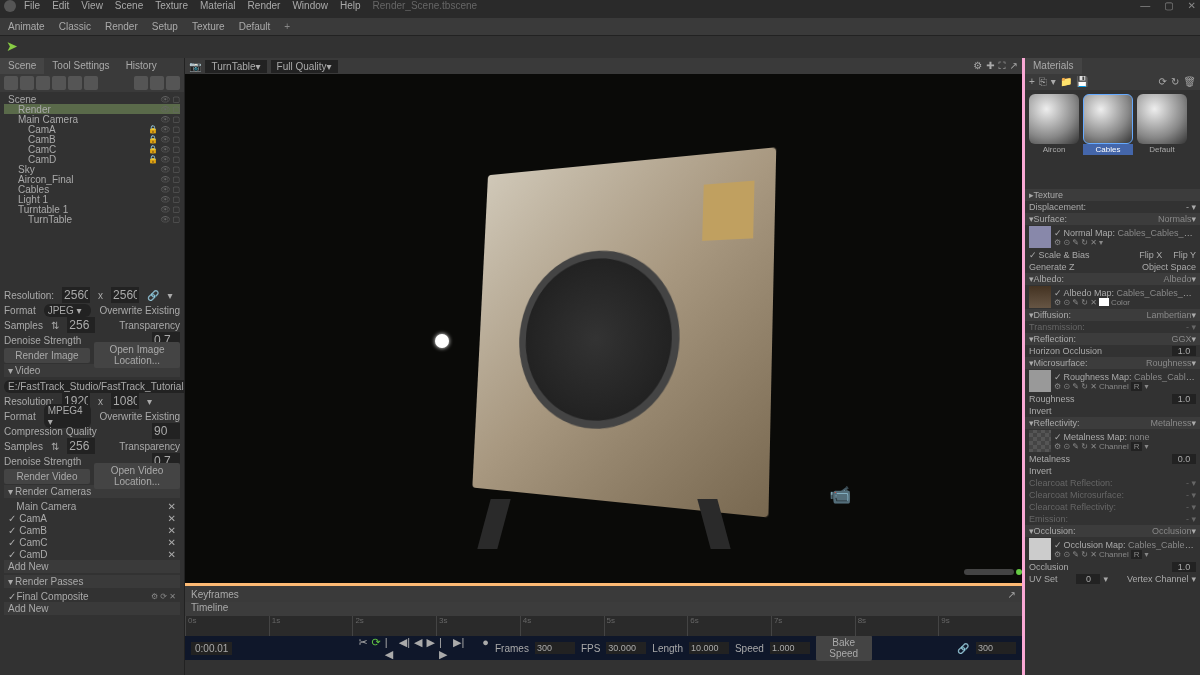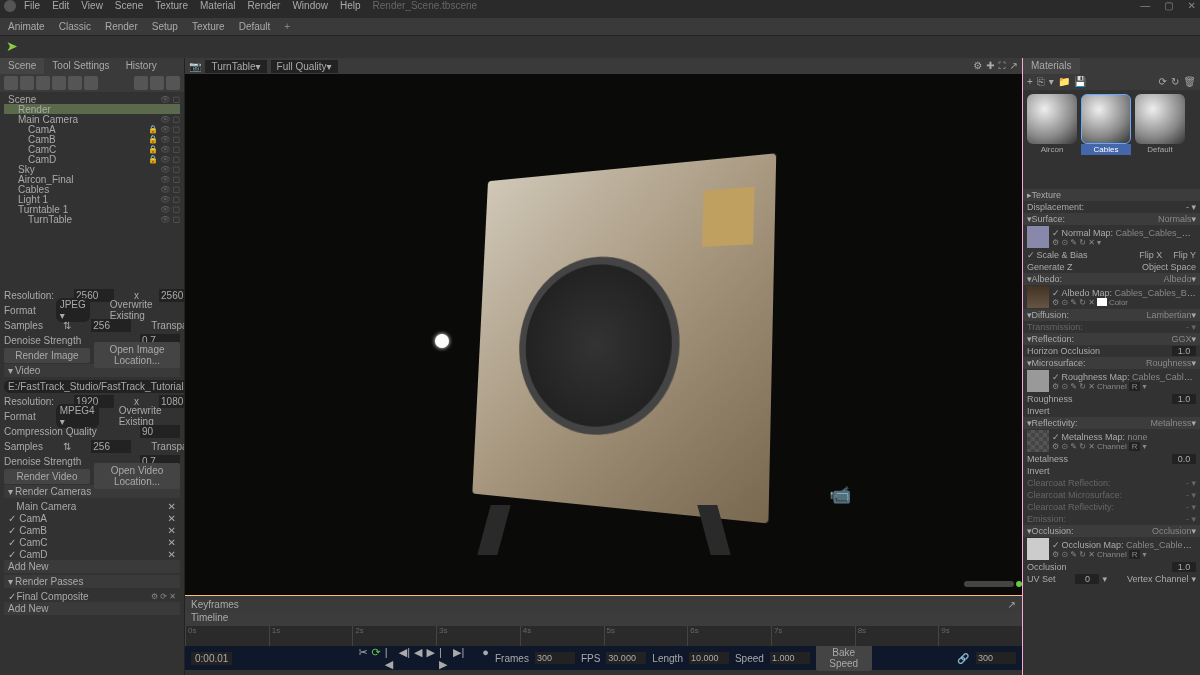--- a/index.html
+++ b/index.html
@@ -22,23 +22,23 @@
 .tabs .tab.active { background: #444; }
 .iconrow { display: flex; gap: 2px; padding: 2px 4px; background: #3a3a3a; }
 .iconrow .ic { width: 14px; height: 14px; background: #555; border-radius: 2px; }
 .tree { flex: 0 0 auto; padding: 2px 4px; background: #323232; }
 .tree .node { display: flex; align-items: center; height: 10px; padding-left: 4px; }
 .tree .node .icons { margin-left: auto; display: flex; gap: 2px; }
 .tree .node .icons .lk { color: #c44; font-size: 8px; }
 .tree .node .icons .eye { color: #666; font-size: 8px; }
 .tree .node.sel { background: #5a6a4a; }
 .props { flex: 1; overflow-y: auto; padding: 2px 4px; }
-.proprow { display: flex; align-items: center; height: 14px; gap: 20px; margin-bottom: 1px; }
+.proprow { display: flex; align-items: center; height: 14px; gap: 8px; margin-bottom: 1px; }
 .proprow .lbl { flex: 0 0 auto; }
-.proprow input { background: #222; border: none; color: #aaa; padding: 1px 2px; font-size: 10px; width: 40px; }
+.proprow input { background: #222; border: none; color: #aaa; padding: 1px 2px; font-size: 12px; width: 28px; }
 .proprow .wide { flex: 1; background: #222; padding: 1px 4px; border-radius: 6px; }
 .btn { background: #444; padding: 2px 6px; border-radius: 2px; cursor: pointer; text-align: center; }
 .section { background: #3a3a3a; padding: 1px 4px; margin: 2px 0; display: flex; align-items: center; }
 .section .tri { margin-right: 2px; }
 .camlist .cam { display: flex; align-items: center; height: 12px; padding: 0 4px; }
 .camlist .cam .x { margin-left: auto; }
 .addnew { background: #3a3a3a; padding: 1px 4px; cursor: pointer; }
 .viewport { flex: 1; display: flex; flex-direction: column; background: #1a1a1a; }
 .vptop { height: 16px; background: #3a3a3a; display: flex; align-items: center; gap: 4px; padding: 0 4px; }
 .vptop .dd { background: #222; padding: 1px 6px; min-width: 60px; display: flex; justify-content: space-between; }
@@ -49,32 +49,32 @@
 .acfan { position: absolute; left: 50px; top: 90px; width: 180px; height: 180px; background: radial-gradient(circle, #333 0%, #222 70%); border-radius: 50%; border: 8px solid #444; }
 .acbox { position: absolute; right: 20px; top: 30px; width: 50px; height: 55px; background: #c0a060; }
 .aclegs { position: absolute; bottom: -30px; left: 40px; width: 280px; height: 50px; }
 .aclegs::before, .aclegs::after { content: ''; position: absolute; width: 20px; height: 50px; background: #2a2a2a; }
 .aclegs::before { left: 20px; transform: skewX(-15deg); }
 .aclegs::after { right: 20px; transform: skewX(15deg); }
 .lightgizmo { position: absolute; left: 250px; top: 260px; width: 14px; height: 14px; background: #fff; border-radius: 50%; box-shadow: 0 0 4px #fff; }
 .camgizmo { position: absolute; right: 170px; top: 410px; color: #ddd; font-size: 18px; }
 .vpslider { position: absolute; right: 8px; bottom: 8px; width: 50px; height: 6px; background: #444; border-radius: 3px; }
 .vpslider::after { content: ''; position: absolute; right: -8px; top: 0; width: 6px; height: 6px; background: #6c4; border-radius: 50%; }
-.timeline { height: 80px; background: #323232; border-top: 1px solid #fdba74; }
+.timeline { height: 92px; background: #323232; border-top: 3px solid #fdba74; }
 .timeline .kfbar { height: 16px; background: #3a3a3a; display: flex; align-items: center; padding: 0 6px; }
 .timeline .kfbar .exp { margin-left: auto; }
 .timeline .tlbar { height: 14px; background: #3c3c3c; padding: 0 6px; }
 .timeline .ruler { height: 20px; background: #2a2a2a; display: flex; position: relative; }
 .timeline .ruler .tick { flex: 1; border-left: 1px solid #444; padding-left: 2px; color: #666; font-size: 8px; }
 .timeline .controls { height: 24px; display: flex; align-items: center; gap: 6px; padding: 0 6px; background: #0f172a; }
 .timeline .controls .play { display: flex; gap: 4px; }
 .timeline .controls .play span { cursor: pointer; font-size: 11px; }
 .timeline .controls .stats { margin-left: auto; display: flex; gap: 6px; align-items: center; }
 .timeline .controls .stats input { background: #222; border: none; color: #aaa; width: 40px; padding: 1px 2px; font-size: 9px; }
-.rightpanel { width: 178px; background: #323232; border-left: 1px solid #f9a8d4; display: flex; flex-direction: column; overflow: hidden; }
+.rightpanel { width: 178px; background: #323232; border-left: 3px solid #f9a8d4; display: flex; flex-direction: column; overflow: hidden; }
 .matbar { display: flex; gap: 4px; padding: 2px 4px; background: #3a3a3a; }
 .matballs { display: flex; gap: 4px; padding: 4px; }
 .matball { width: 50px; text-align: center; }
 .matball .ball { width: 50px; height: 50px; border-radius: 6px; background: radial-gradient(circle at 35% 30%, #eee, #888 60%, #333); }
 .matball.sel .ball { border: 1px solid #6af; }
 .matball .mname { font-size: 8px; padding: 1px; }
 .matball.sel .mname { background: #46a; color: #fff; }
 .matprops { flex: 1; overflow-y: auto; font-size: 9px; }
 .mhdr { background: #3c3c3c; padding: 1px 4px; display: flex; align-items: center; }
 .mhdr .rt { margin-left: auto; color: #888; }

